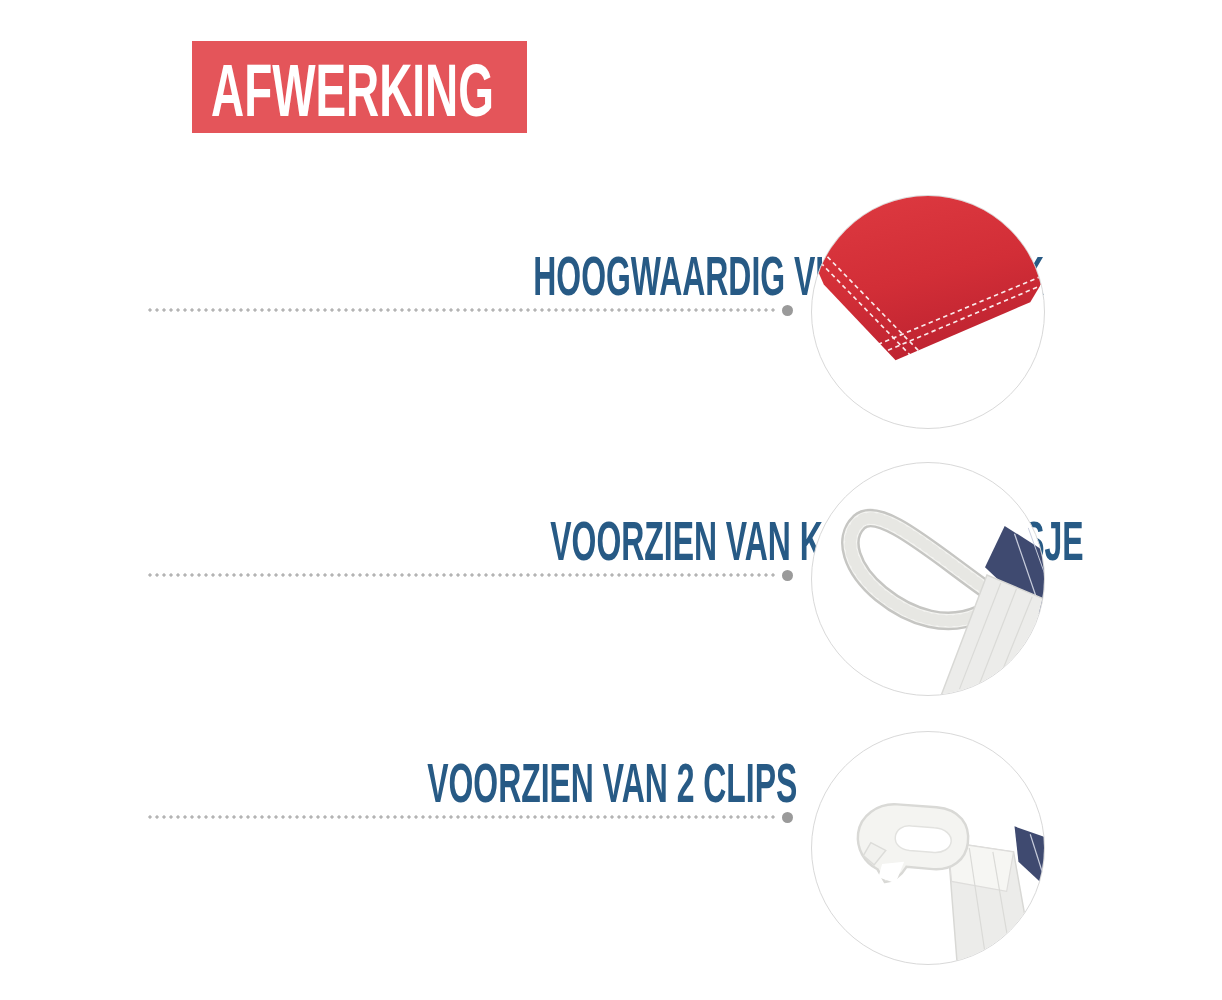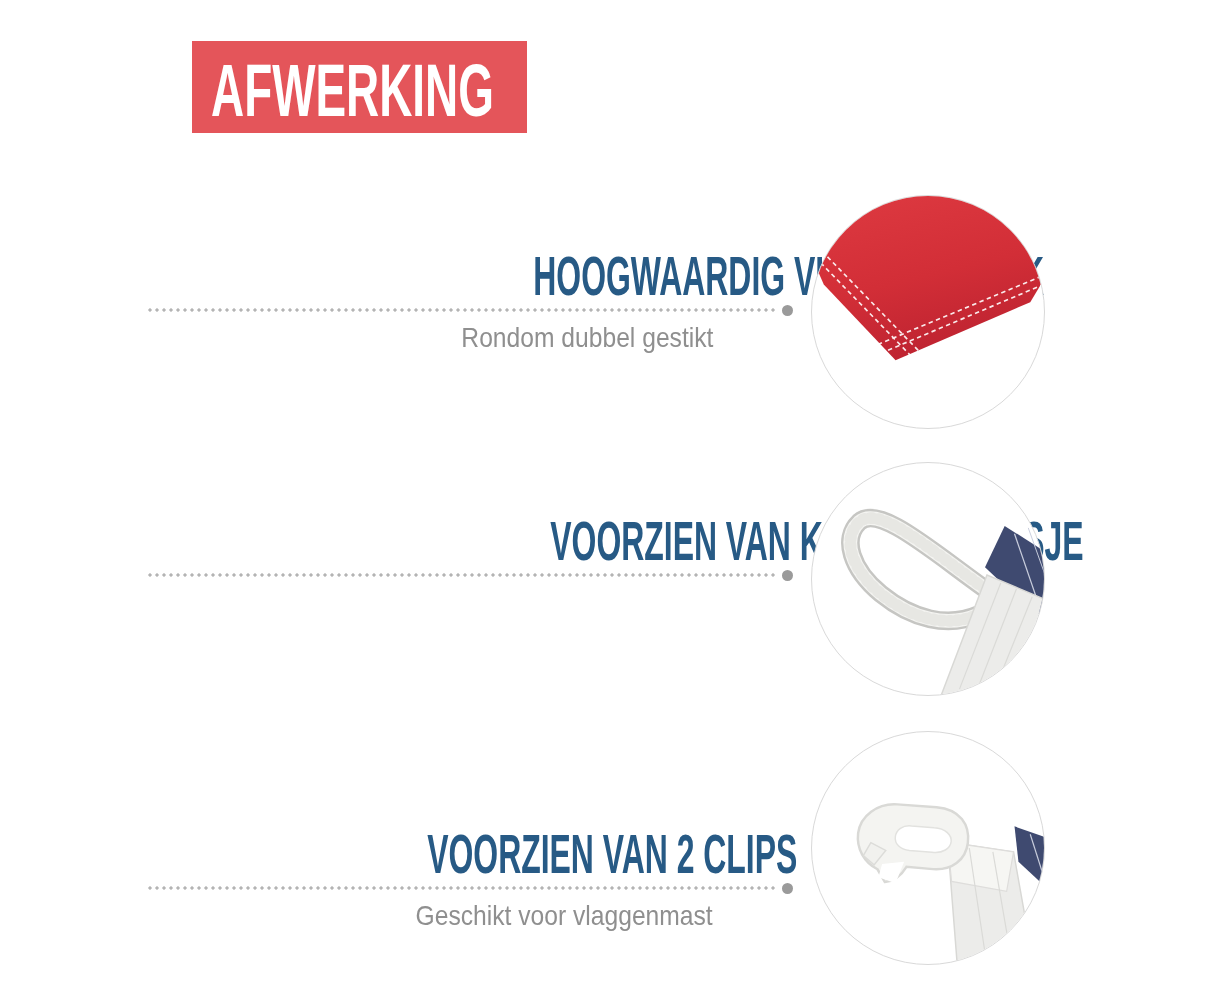--- a/index.html
+++ b/index.html
@@ -9,21 +9,21 @@
   }
   
   .banner{position:absolute;left:152px;top:41px;width:335px;height:92px;background:var(--banner_bg,#e4555a);margin-left:40px;}
   .banner-text{
     display:inline-block;position:relative;top:4px;margin-left:19px;
     font-size:74px;line-height:92px;font-weight:bold;color:var(--banner_text,#ffffff);
     transform:scaleX(.62);transform-origin:0 50%;white-space:nowrap;
   }
   
   .feature{position:absolute;left:148px;width:565px;}
-  .f1{top:248px}.f2{top:513px}.f3{top:826px}
+  .f1{top:248px}.f2{top:513px}.f3{top:755px}
   .ftitle{
     margin:0;font-size:56px;line-height:56px;font-weight:bold;
     color:var(--heading,#275a85);text-align:right;white-space:nowrap;
   }
   .ftitle .cond{display:inline-block;transform:scaleX(.57);transform-origin:100% 50%;}
   .divider{
     position:relative;margin-top:4px;width:628px;height:4px;
     background-image:radial-gradient(circle at 2px 2px,var(--dot,#b4b4b4) 1.5px,rgba(0,0,0,0) 1.7px);
     background-size:7px 4px;background-repeat:repeat-x;background-position:0 0;
   }
@@ -49,36 +49,34 @@
 
   <div class="banner">
     <span class="banner-text">AFWERKING</span>
   </div>
 
   <section class="feature f1">
     <h2 class="ftitle"><span class="cond">HOOGWAARDIG VLAGGENDOEK</span></h2>
     <div class="divider">
         <span class="enddot"></span>
       </div>
-    <p class="fsub"><span class="cond">Rondom dubbel gestikt</span></p>
   </section>
 
   <section class="feature f2">
     <h2 class="ftitle"><span class="cond">VOORZIEN VAN KOORD EN LUSJE</span></h2>
     <div class="divider">
         <span class="enddot"></span>
       </div>
   </section>
 
   <section class="feature f3">
     <h2 class="ftitle"><span class="cond">VOORZIEN VAN 2 CLIPS</span></h2>
     <div class="divider">
         <span class="enddot"></span>
       </div>
-    <p class="fsub"><span class="cond">Geschikt voor vlaggenmast</span></p>
   </section>
 
   <div class="photo c1">
     <svg viewBox="0 0 236 236">
       <defs>
         <linearGradient id="fab1" x1="0.2" y1="0" x2="0.55" y2="1">
           <stop offset="0" stop-color="#de3a41"></stop>
           <stop offset="0.55" stop-color="#d22e37"></stop>
           <stop offset="1" stop-color="#bc2230"></stop>
         </linearGradient>

